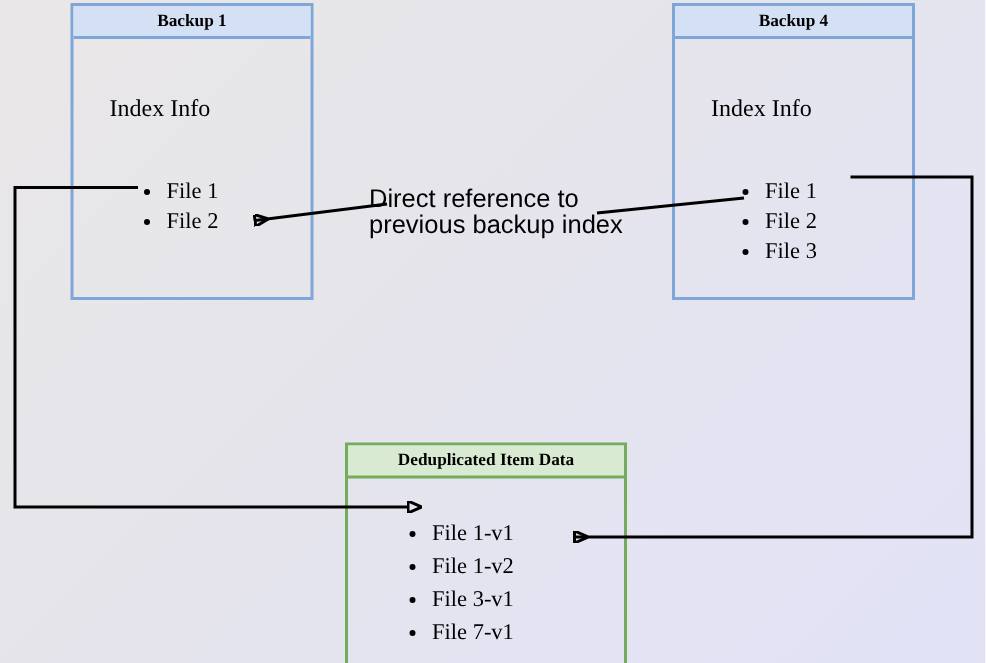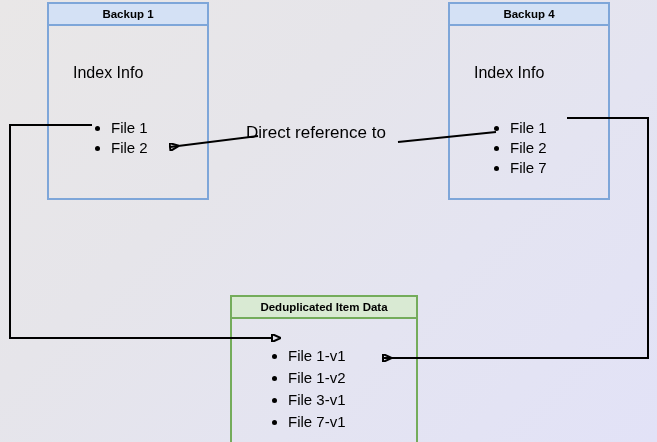--- a/index.html
+++ b/index.html
@@ -15,20 +15,21 @@
   #canvas {
     position: relative;
     width: 657px;
     height: 442px;
     background: linear-gradient(135deg, #e9e7e7 0%, #e6e5ea 35%, #e4e4f1 65%, #e2e2f7 100%);
   }
   .box {
     position: absolute;
     box-sizing: border-box;
     background: transparent;
+    font-family: Liberation Serif, serif;
   }
   .box .hdr {
     box-sizing: border-box;
     width: 100%;
     height: 22px;
     line-height: 20px;
     text-align: center;
     font-size: 11.5px;
     font-weight: bold;
     color: #000;
@@ -120,39 +121,40 @@
     </div>
   </div>
 
   <div class="box blue" style="left:448px; top:2px; width:162px; height:198px;">
     <div class="hdr">Backup 4</div>
     <div class="body" style="height:172px;">
       <div class="index-label" style="left:24px; top:38px;">Index Info</div>
       <ul class="filelist" style="left:42px; top:92px;">
         <li>File 1</li>
         <li>File 2</li>
-        <li>File 7</li>
+        <li>File 3</li>
       </ul>
     </div>
   </div>
 
   <div class="box green" style="left:230px; top:279px; width:188px; height:158px;margin-top:16px;">
     <div class="hdr">Deduplicated Item Data</div>
     <div class="body" style="height:132px;padding-left:20px;">
       <ul class="filelist dedup-list" style="left:38px; top:26px;">
         <li>File 1-v1</li>
         <li>File 1-v2</li>
         <li>File 3-v1</li>
         <li>File 7-v1</li>
       </ul>
     </div>
   </div>
 
   <div class="center-label" style="left:246px; top:124px; width:166px;">
     <div>Direct reference to</div>
+    <div>previous backup index</div>
   </div>
 
   <svg class="wires" viewBox="0 0 657 442">
     <defs>
       <marker id="arrowL" markerWidth="10" markerHeight="8" refX="9" refY="4" orient="auto" markerUnits="userSpaceOnUse">
         <path d="M9,0 L0,4 L9,8 z" fill="#000" stroke="none"></path>
       </marker>
       <marker id="arrowR" markerWidth="10" markerHeight="8" refX="1" refY="4" orient="auto" markerUnits="userSpaceOnUse">
         <path d="M1,0 L10,4 L1,8 z" fill="#000" stroke="none"></path>
       </marker>

